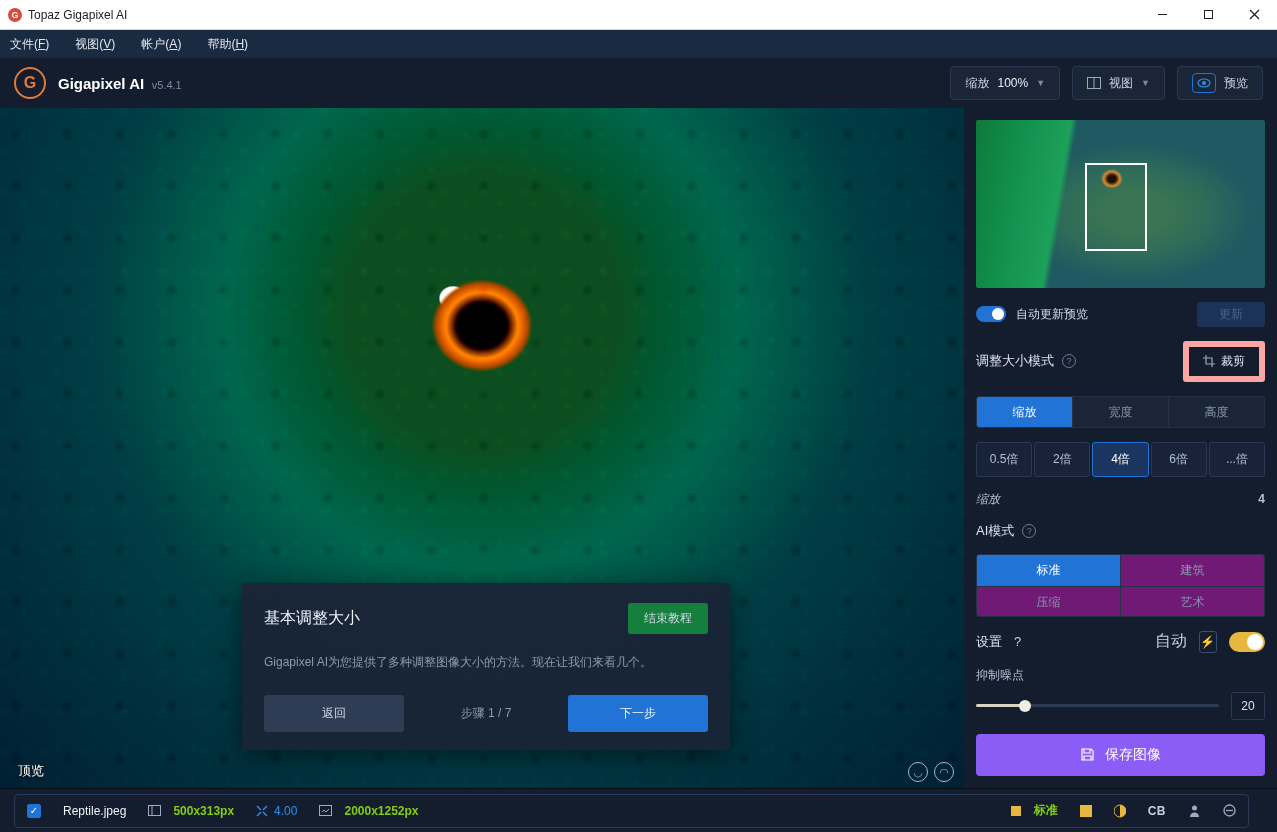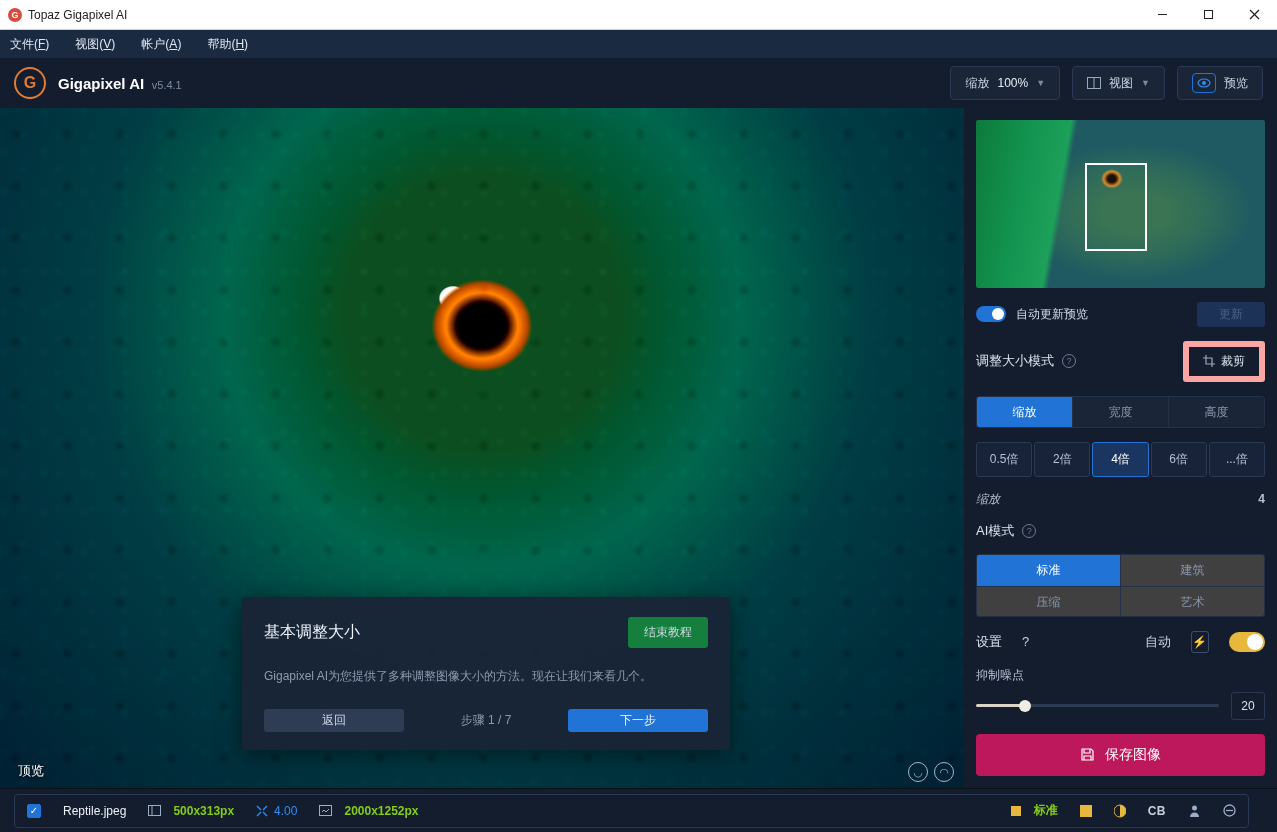--- a/index.html
+++ b/index.html
@@ -52,21 +52,21 @@
 .face-row { position: absolute; bottom: 6px; right: 10px; display: flex; gap: 6px; }
 .face-ico { width: 20px; height: 20px; border: 1.5px solid #c8d0dc; border-radius: 50%; display: flex; align-items: center; justify-content: center; font-size: 11px; cursor: pointer; color: #c8d0dc; opacity: 0.85; }
 
 
 .tutorial { position: absolute; left: 242px; bottom: 38px; width: 488px; background: rgba(25,36,54,0.96); border-radius: 4px; padding: 20px 22px 18px; box-shadow: 0 4px 24px rgba(0,0,0,0.5); }
 .tutorial-head { display: flex; align-items: center; margin-bottom: 20px; }
 .tutorial-title { font-size: 16px; color: #eef3fa; }
 .tutorial-end { margin-left: auto; padding: 7px 16px; background: #15803d; border-radius: 3px; font-size: 12px; cursor: pointer; color: #d0d8e6; }
 .tutorial-body { font-size: 12px; color: #8d99af; margin-bottom: 24px; }
 .tutorial-foot { display: flex; gap: 12px; }
-.tut-btn { flex: 1; height: 23px; display: flex; align-items: center; justify-content: center; border-radius: 3px; font-size: 12px; cursor: pointer; }
+.tut-btn { flex: 1; height: 37px; display: flex; align-items: center; justify-content: center; border-radius: 3px; font-size: 12px; cursor: pointer; }
 .tut-back { background: #2e3c54; color: #d0d8e6; }
 .tut-step { background: transparent; color: #8d99af; cursor: default; }
 .tut-next { background: #2173d6; color: #fff; }
 
 
 .sidebar { flex: 1; background: #141d2e; padding: 12px 12px 0; overflow-y: auto; display: flex; flex-direction: column; gap: 14px; }
 .thumb { height: 174px; border-radius: 3px; position: relative; overflow: hidden; }
 .thumb-bg { position: absolute; inset: 0; background:
   radial-gradient(ellipse 20px 18px at 47% 35%, #1a1004 20%, #d88a30 40%, transparent 55%),
   linear-gradient(100deg, #0d7a3a 0%, #139450 18%, #1da05a 30%, transparent 32%),
@@ -91,38 +91,38 @@
 .seg3 .seg + .seg { border-left: 1px solid #223148; }
 
 .scale-row { display: flex; gap: 2px; }
 .scale-btn { flex: 1; text-align: center; padding: 8px 0; border: 1px solid #2a3a54; border-radius: 3px; font-size: 12px; cursor: pointer; color: #b4c0d4; background: #18233a; }
 .scale-btn.active { border-color: #2173d6; background: #1a3560; color: #fff; }
 
 .kv-row { display: flex; align-items: center; font-size: 12px; color: #b4c0d4; font-style: italic; }
 .kv-row .v { margin-left: auto; font-style: normal; font-weight: bold; }
 
 .seg2x2 { display: grid; grid-template-columns: 1fr 1fr; gap: 1px; background: #223148; border: 1px solid #223148; border-radius: 3px; overflow: hidden; }
-.seg2x2 .seg { text-align: center; padding: 7px 0; font-size: 12px; background: #404040; color: #8896ad; cursor: pointer; }
+.seg2x2 .seg { text-align: center; padding: 7px 0; font-size: 12px; background: #701a75; color: #8896ad; cursor: pointer; }
 .seg2x2 .seg.active { background: #2173d6; color: #fff; }
 
-.settings-row { display: flex; align-items: center; gap: 20px; }
+.settings-row { display: flex; align-items: center; gap: 12px; }
 .settings-row .lbl { font-size: 13px; color: #dde4ef; }
-.settings-row .auto-lbl { margin-left: auto; font-size: 13px; color: #c8d0dc; }
+.settings-row .auto-lbl { margin-left: auto; font-size: 16px; color: #c8d0dc; }
 .bolt { width: 18px; height: 22px; border: 1px solid #3a4d6e; border-radius: 3px; display: flex; align-items: center; justify-content: center; color: #e8b83e; font-size: 12px; }
 .toggle-lg { width: 36px; height: 20px; background: #e8b83e; border-radius: 10px; position: relative; cursor: pointer; }
 .toggle-lg .knob { position: absolute; right: 2px; top: 2px; width: 16px; height: 16px; background: #fff; border-radius: 50%; }
 
 .slider-block .slbl { font-size: 12px; color: #b4c0d4; margin-bottom: 8px; }
 .slider-row { display: flex; align-items: center; gap: 12px; }
 .slider { flex: 1; height: 3px; background: #2d3b52; position: relative; border-radius: 2px; }
 .slider .fill { position: absolute; left: 0; top: 0; height: 100%; width: 20%; background: #d9d4c3; border-radius: 2px; }
 .slider .handle { position: absolute; left: 20%; top: 50%; width: 12px; height: 12px; background: #f0ede2; border-radius: 50%; transform: translate(-50%, -50%); }
 .slider-val { width: 34px; height: 28px; border: 1px solid #2a3a54; border-radius: 3px; display: flex; align-items: center; justify-content: center; font-size: 12px; color: #dde4ef; }
 
-.save-btn { margin-top: auto; margin-bottom: 12px; height: 44px; background: #be185d; border-radius: 4px; display: flex; align-items: center; justify-content: center; gap: 10px; color: #fff; font-size: 14px; cursor: pointer; }
+.save-btn { margin-top: auto; margin-bottom: 12px; height: 44px; background: #8b5cf6; border-radius: 4px; display: flex; align-items: center; justify-content: center; gap: 10px; color: #fff; font-size: 14px; cursor: pointer; }
 
 
 .footer { height: 44px; background: #141d2e; border-top: 1px solid #0a1018; display: flex; align-items: center; padding: 0 14px; }
 .file-bar { flex: 1; margin-right: 14px; height: 34px; border: 1px solid #2a3a54; border-radius: 4px; display: flex; align-items: center; padding: 0 12px; gap: 22px; font-size: 12px; }
 .chk { width: 14px; height: 14px; border: 1px solid #2173d6; background: #2173d6; display: flex; align-items: center; justify-content: center; color: #fff; font-size: 10px; border-radius: 2px; }
 .fname { color: #eef3fa; font-weight: 500; }
 .fdim { color: #84cc16; display: flex; align-items: center; gap: 12px; font-weight: bold; }
 .fscale { color: #2c8ff0; display: flex; align-items: center; gap: 6px; font-weight: 500; }
 .ficon { color: #9aacc6; }
 .ficon.y { color: #e8b83e; }

